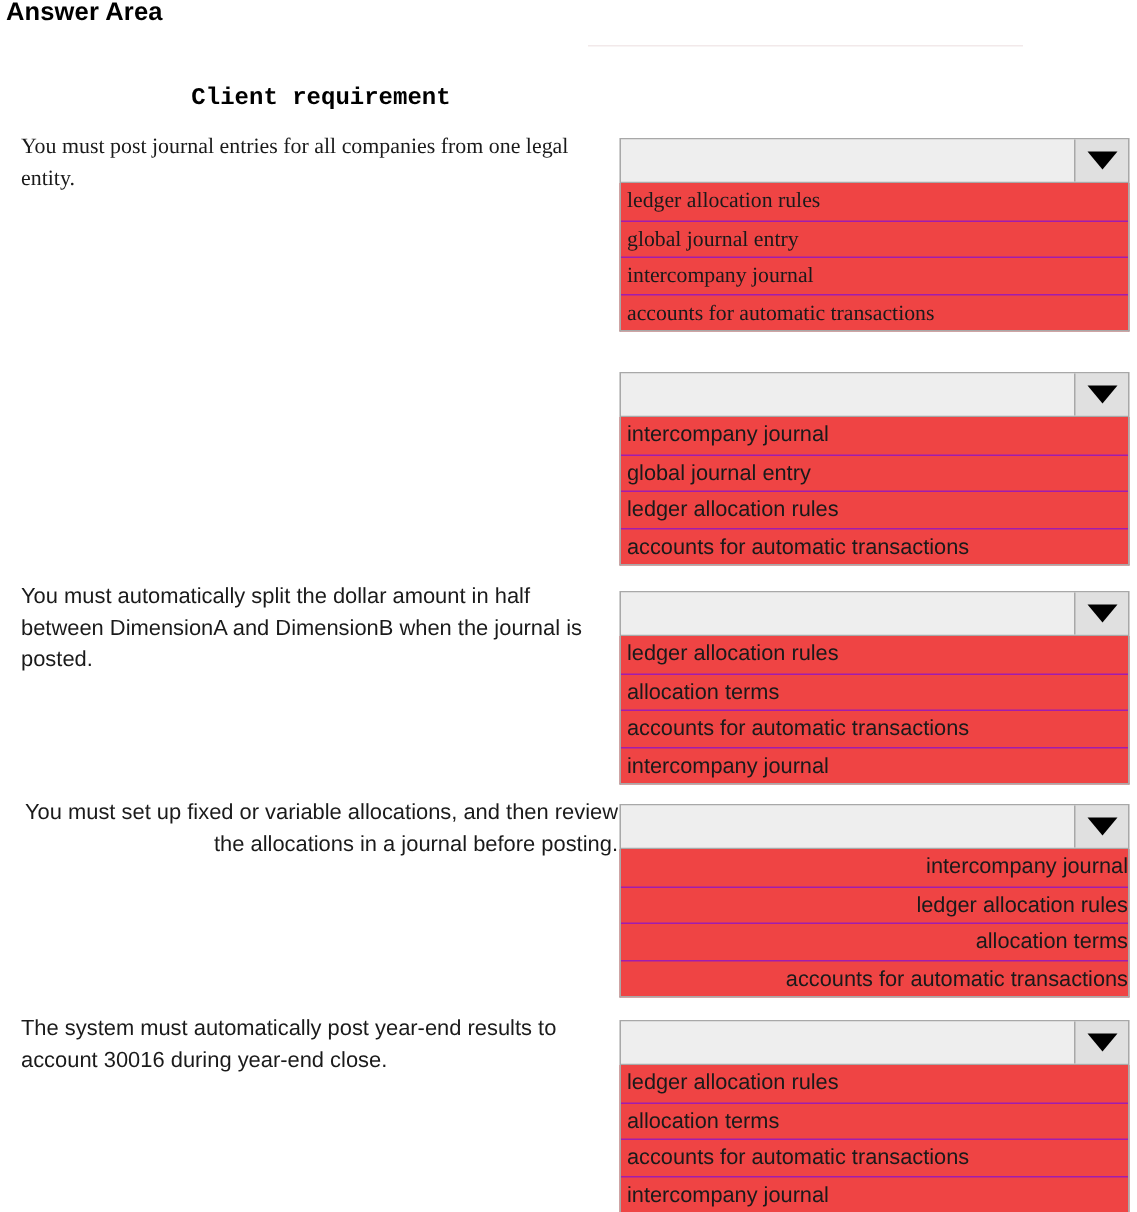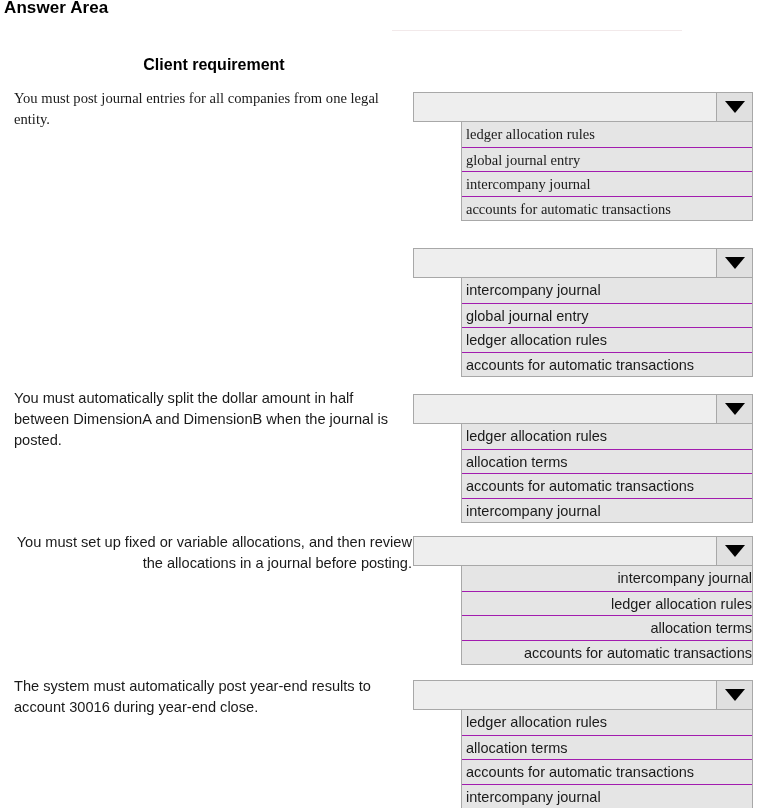--- a/index.html
+++ b/index.html
@@ -31,20 +31,21 @@
     width: 758px;
     height: 24px;
   }
   .header-left {
     position: absolute;
     left: 14px;
     width: 400px;
     text-align: center;
     font-size: 16px;
     font-weight: bold;
+    font-family: Liberation Mono, monospace;
   }
   .header-right {
     position: absolute;
     left: 414px;
     width: 340px;
     text-align: center;
     font-size: 16px;
     font-weight: bold;
   }
   .rows {
@@ -96,22 +97,21 @@
     background: #e0e0e0;
     border-left: 1px solid #a8a8a8;
     display: flex;
     align-items: center;
     justify-content: center;
   }
   .combo-arrow svg { display: block; }
   .options {
     border: 1px solid #a8a8a8;
     border-top: none;
-    background: #e5e5e5;
-    margin-left: 48px;
+    background: #ef4444;
   }
   .option {
     height: 24.5px;
     line-height: 24px;
     font-size: 14.5px;
     padding-left: 4px;
     border-top: 1px solid #a21caf;
     color: #1a1a1a;
     white-space: nowrap;
     overflow: hidden;

